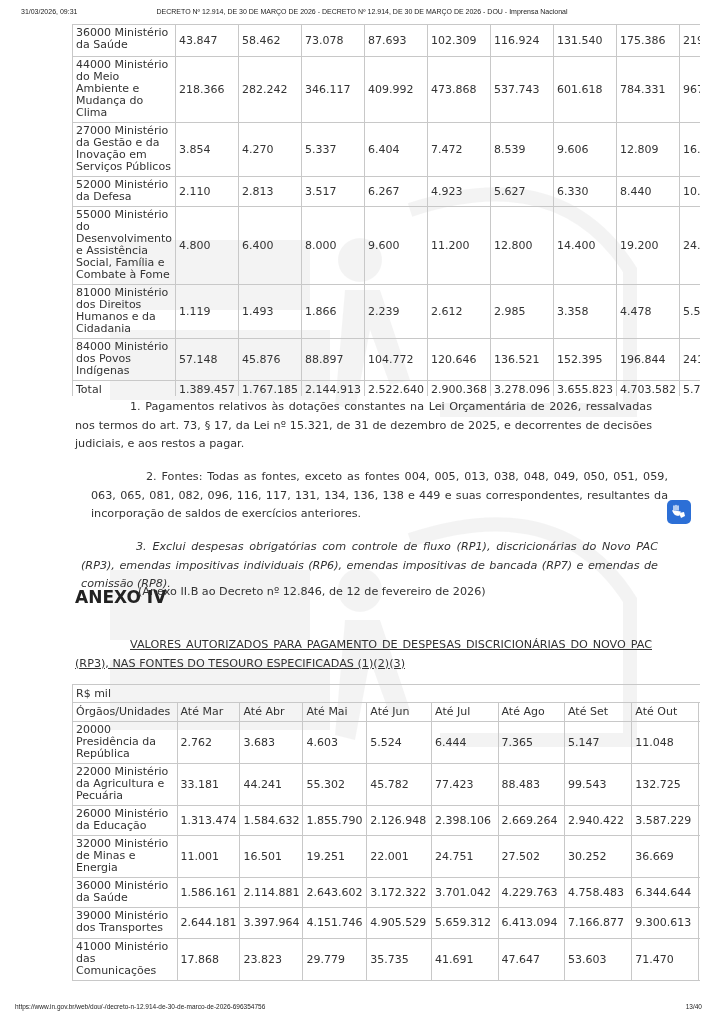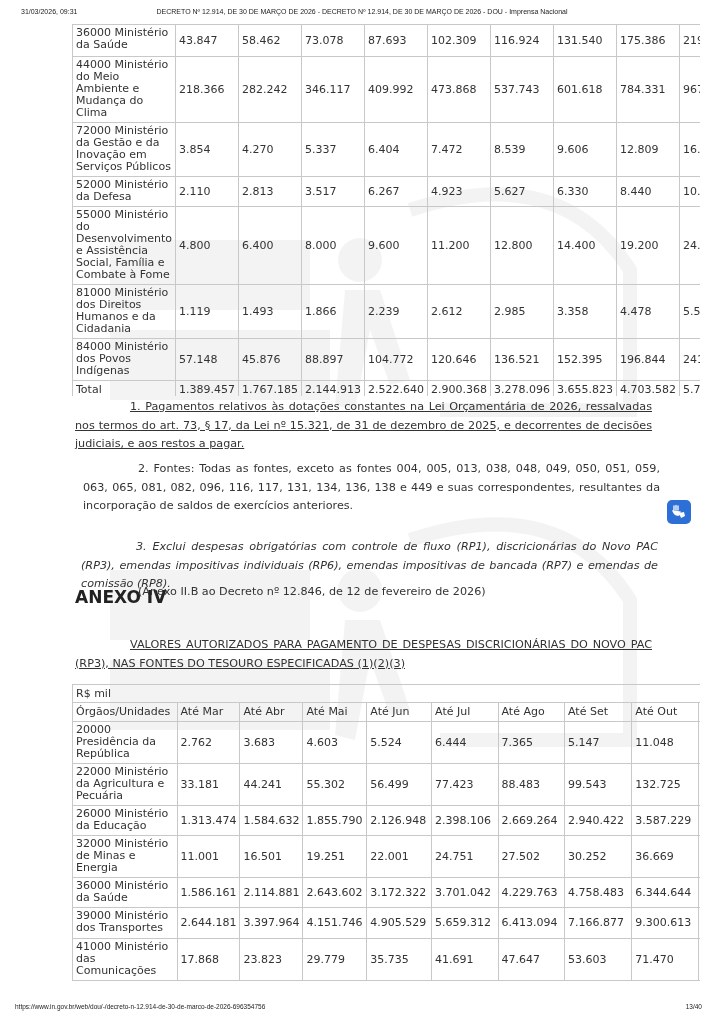--- a/index.html
+++ b/index.html
@@ -85,21 +85,21 @@
       <td>282.242</td>
       <td>346.117</td>
       <td>409.992</td>
       <td>473.868</td>
       <td>537.743</td>
       <td>601.618</td>
       <td>784.331</td>
       <td>967.044</td>
     </tr>
     <tr style="height:54px">
-      <td class="org">72000 Ministério da Gestão e da Inovação em Serviços Públicos</td>
+      <td class="org">27000 Ministério da Gestão e da Inovação em Serviços Públicos</td>
       <td>3.854</td>
       <td>4.270</td>
       <td>5.337</td>
       <td>6.404</td>
       <td>7.472</td>
       <td>8.539</td>
       <td>9.606</td>
       <td>12.809</td>
       <td>16.011</td>
     </tr>
@@ -160,22 +160,22 @@
       <td>2.900.368</td>
       <td>3.278.096</td>
       <td>3.655.823</td>
       <td>4.703.582</td>
       <td>5.751.340</td>
     </tr>
   </tbody>
 </table>
 </div>
 
-<p class="para indent" style="top:398px; margin:0;text-decoration:underline;">1. Pagamentos relativos às dotações constantes na Lei Orçamentária de 2026, ressalvadas nos termos do art. 73, § 17, da Lei nº 15.321, de 31 de dezembro de 2025, e decorrentes de decisões judiciais, e aos restos a pagar.</p>
-<p class="para indent" style="top:452px; margin:8px;">2. Fontes: Todas as fontes, exceto as fontes 004, 005, 013, 038, 048, 049, 050, 051, 059, 063, 065, 081, 082, 096, 116, 117, 131, 134, 136, 138 e 449 e suas correspondentes, resultantes da incorporação de saldos de exercícios anteriores.</p>
+<p class="para indent" style="top:398px; margin:0;">1. Pagamentos relativos às dotações constantes na Lei Orçamentária de 2026, ressalvadas nos termos do art. 73, § 17, da Lei nº 15.321, de 31 de dezembro de 2025, e decorrentes de decisões judiciais, e aos restos a pagar.</p>
+<p class="para indent" style="top:452px; margin:16px;">2. Fontes: Todas as fontes, exceto as fontes 004, 005, 013, 038, 048, 049, 050, 051, 059, 063, 065, 081, 082, 096, 116, 117, 131, 134, 136, 138 e 449 e suas correspondentes, resultantes da incorporação de saldos de exercícios anteriores.</p>
 <p class="para indent" style="top:532px; margin:6px;font-style:italic;">3. Exclui despesas obrigatórias com controle de fluxo (RP1), discricionárias do Novo PAC (RP3), emendas impositivas individuais (RP6), emendas impositivas de bancada (RP7) e emendas de comissão (RP8).</p>
 
 <div class="libras">
   <svg width="16" height="16" viewBox="0 0 16 16">
     <path d="M3 6 L3 2 M5 6 L5 1.5 M7 6 L7 2 M2 7 Q4 12 8 11 L9 8 Z" stroke="#fff" stroke-width="1.3" fill="#fff" stroke-linecap="round"></path>
     <path d="M8 9 L13 8 L14 12 L10 14 Z" fill="#fff"></path>
   </svg>
 </div>
 
 <div class="anexo">ANEXO IV</div>
@@ -223,21 +223,21 @@
       <td>7.365</td>
       <td>5.147</td>
       <td>11.048</td>
       <td></td>
     </tr>
     <tr style="height:42px">
       <td class="org">22000 Ministério da Agricultura e Pecuária</td>
       <td>33.181</td>
       <td>44.241</td>
       <td>55.302</td>
-      <td>56.499</td>
+      <td>45.782</td>
       <td>77.423</td>
       <td>88.483</td>
       <td>99.543</td>
       <td>132.725</td>
       <td></td>
     </tr>
     <tr style="height:30px">
       <td class="org">26000 Ministério da Educação</td>
       <td>1.313.474</td>
       <td>1.584.632</td>

